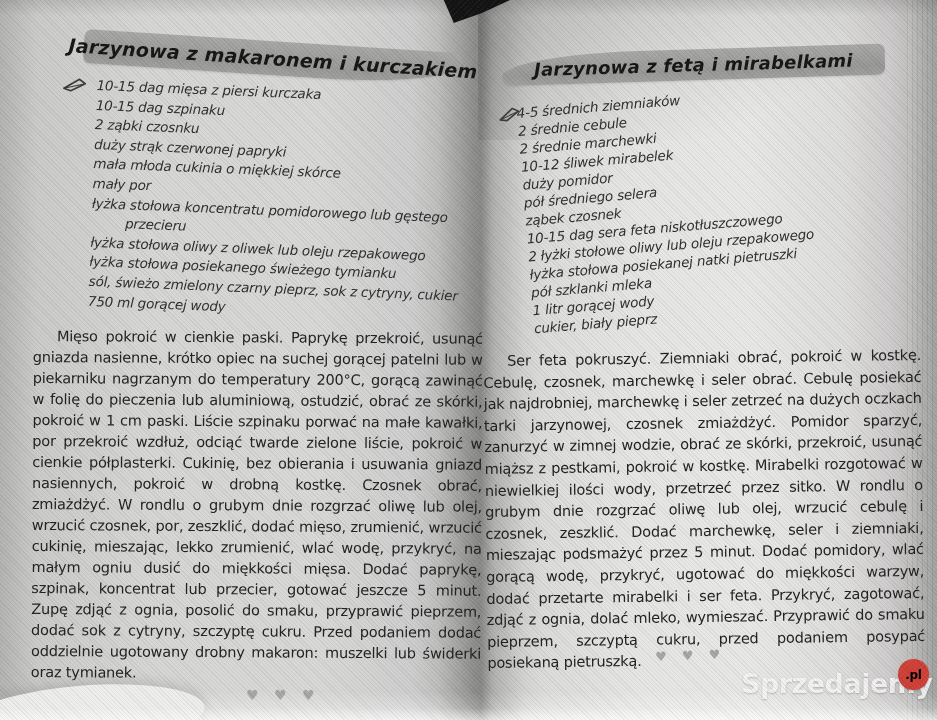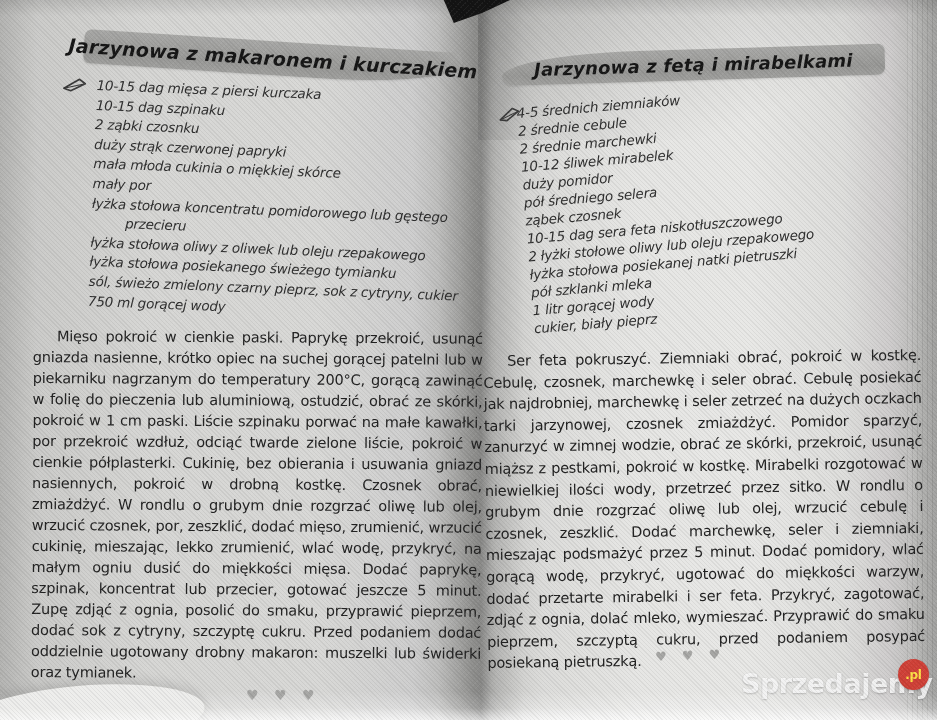--- a/index.html
+++ b/index.html
@@ -117,21 +117,21 @@
     position:absolute;left:0;top:8px;
     font-size:27px;font-weight:bold;letter-spacing:-0.5px;
     color:rgba(255,255,255,0.85);
     text-shadow:0 1px 2px rgba(0,0,0,0.18), 0 0 1px rgba(0,0,0,0.12);
   }
   .watermark-badge{
     position:absolute;left:157px;top:-1px;width:31px;height:31px;border-radius:50%;
     background:#cf4138;display:flex;align-items:center;justify-content:center;
     box-shadow:0 1px 2px rgba(0,0,0,0.2);
   }
-  .watermark-tld{font-size:12px;font-weight:bold;color:#fde047;letter-spacing:-0.3px;}
+  .watermark-tld{font-size:12px;font-weight:bold;color:#000000;letter-spacing:-0.3px;}
 </style>
 </head>
 <body>
 
 <div class="photo">
 
   <div class="paper-base"></div>
   <div class="right-page-top-shade"></div>
   <div class="gutter-shadow"></div>
   <div class="top-wedge"></div>

